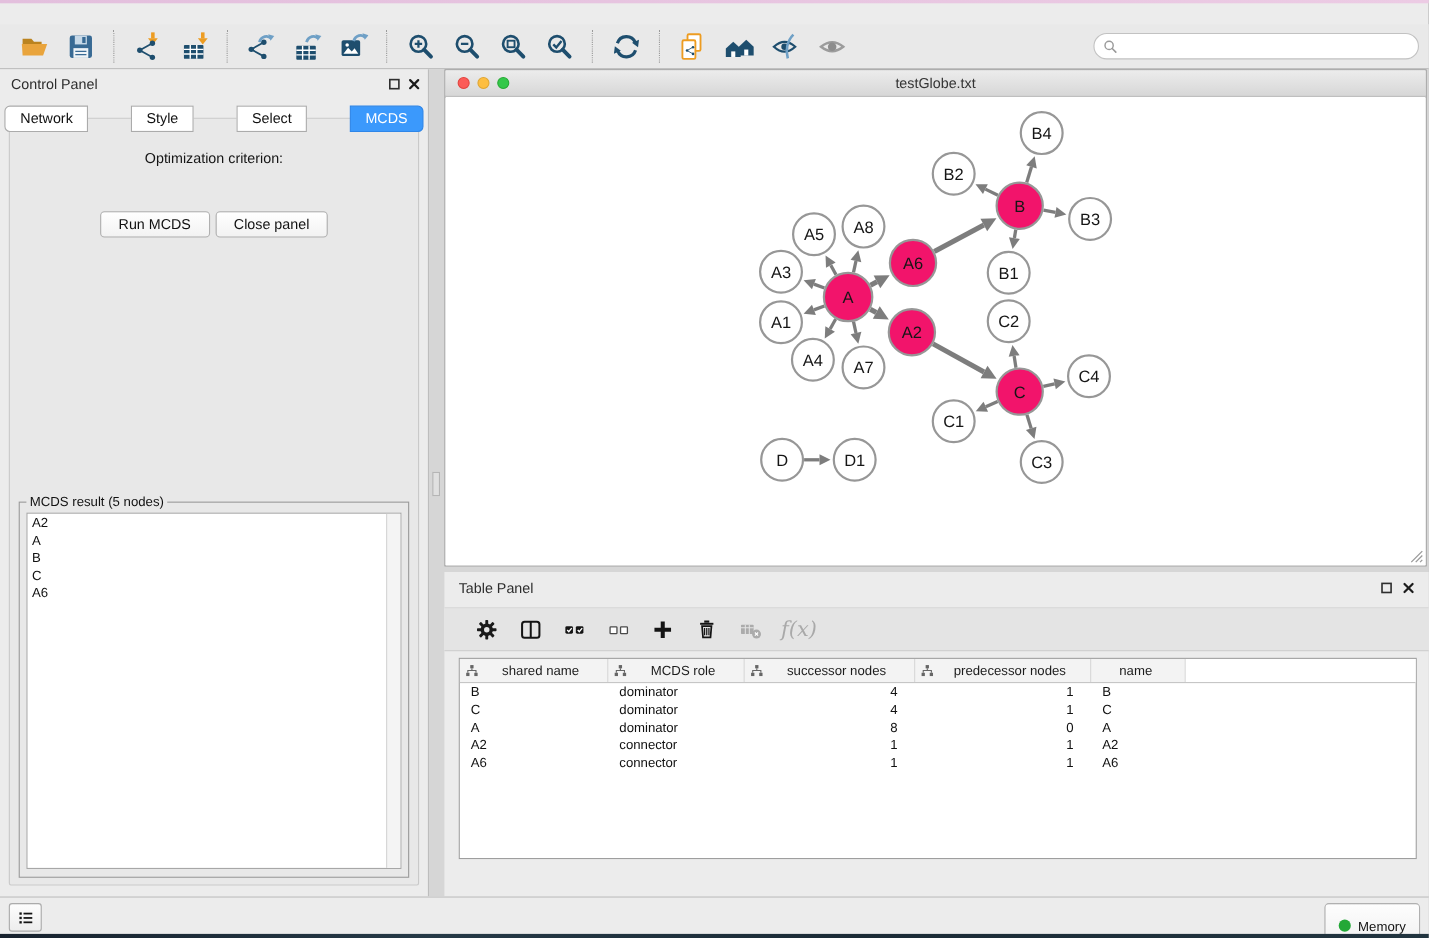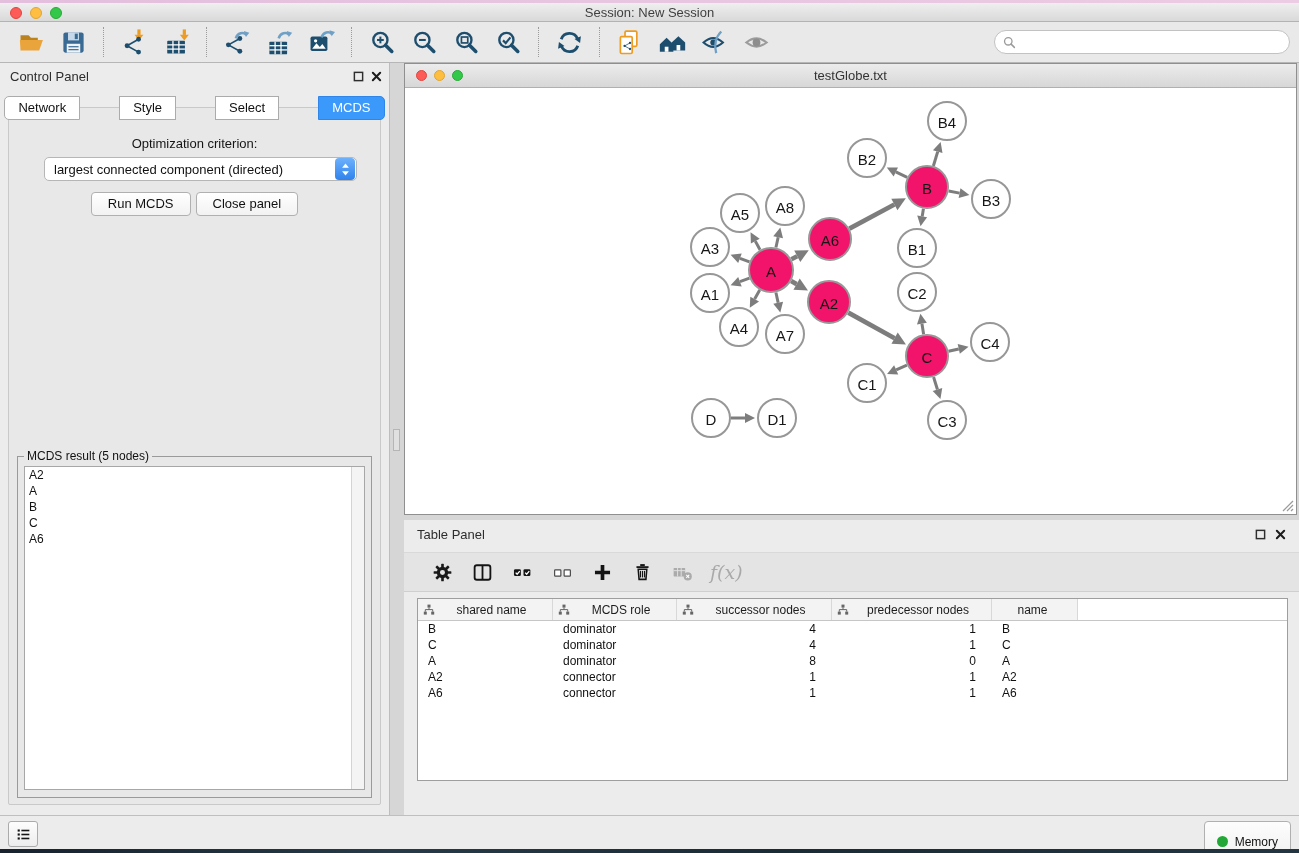--- a/index.html
+++ b/index.html
@@ -114,28 +114,20 @@
   .desktop-bottom { position:absolute; left:0; top:849px; width:100%; height:4px;
     background:linear-gradient(90deg,#17222e,#263a47 30%,#1b2b36 60%,#223540); }
 </style>
 </head>
 <body>
 
 <div class="app">
 
   <div class="desktop-top"></div>
 
-  <div class="titlebar">
-    <div class="traffic">
-      <span class="tl red"></span>
-      <span class="tl yellow"></span>
-      <span class="tl green"></span>
-    </div>
-    <div class="title">Session: New Session</div>
-  </div>
 
   <div class="toolbar">
     <div class="tool-icons" id="main-toolbar-icons">
         <span class="tbi">
           <svg viewBox="0 0 32 32">
             <path d="M3 7.5 h9.5 l2.8 3 h8.2 v3.5 H3 Z" fill="#bb831f"></path>
             <path d="M2.2 13 h27.3 l-4.4 12.5 H3 Z" fill="#e9a43c"></path>
           </svg>
         </span>
         <span class="tbi">
@@ -326,29 +318,20 @@
           </svg>
       </span>
       <span class="panel-btn" style="right:6px;">
         <svg viewBox="0 0 12 12">
             <path d="M2 2 L10 10 M10 2 L2 10" stroke="#1c1c1c" stroke-width="2.2" stroke-linecap="round"></path>
           </svg>
       </span>
 
       <div class="cp-content">
         <div class="opt-label">Optimization criterion:</div>
-        <div class="dropdown">
-          <span class="dd-text">largest connected component (directed)</span>
-          <span class="stepper">
-            <svg viewBox="0 0 10 16">
-                <path d="M5 1.2 L8.8 6 H1.2 Z" fill="#fff"></path>
-                <path d="M5 14.8 L1.2 10 H8.8 Z" fill="#fff"></path>
-              </svg>
-          </span>
-        </div>
         <div class="btn-row">
           <button class="push-btn">Run MCDS</button>
           <button class="push-btn">Close panel</button>
         </div>
         <div class="result-fieldset">
           <span class="result-legend">MCDS result (5 nodes)</span>
           <div class="result-list" id="mcds-result-list">
             <div class="result-scroll"></div>
           <div class="result-item">A2</div>
               <div class="result-item">A</div>

